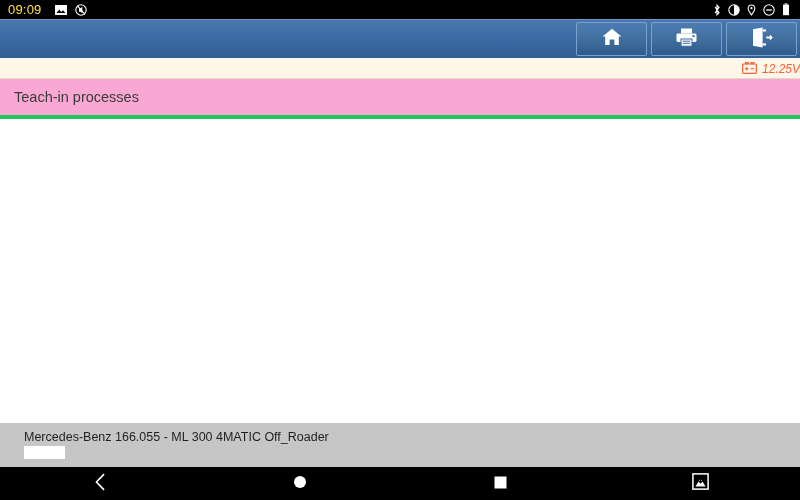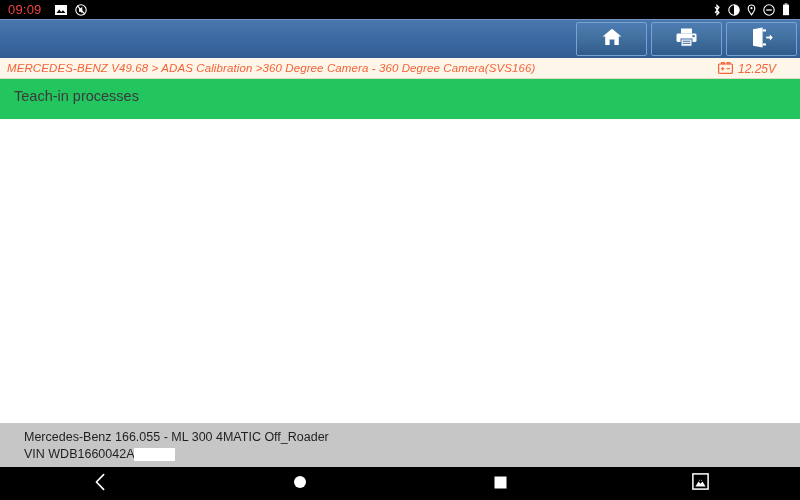--- a/index.html
+++ b/index.html
@@ -6,21 +6,21 @@
   html, body {
     width: 800px; height: 500px;
     background: #ffffff;
     font-family: "Liberation Sans", sans-serif;
     overflow: hidden;
   }
   #app { position: relative; width: 800px; height: 500px; background: #ffffff; }
 
   
   .statusbar {
-    height: 19px; background: #000000; color: #ef4444;
+    height: 19px; background: #000000; color: #fde047;
     display: flex; align-items: center; padding: 0 6px 0 8px;
     font-size: 12.5px; letter-spacing: .2px;
   }
   .statusbar .clock { font-size: 13px; font-weight: 400; line-height: 19px; }
   .sb-left-icons { display: flex; align-items: center; gap: 8px; margin-left: 13px; }
   .sb-spacer { flex: 1 1 auto; }
   .sb-right-icons { display: flex; align-items: center; gap: 7px; padding-right: 4px; }
   .sb-icon { display: inline-flex; align-items: center; justify-content: center; }
 
   
@@ -49,30 +49,30 @@
     height: 21px; background: #fdf6e9;
     border-bottom: 1px solid #e3d9c4;
     display: flex; align-items: center; padding: 0 8px 0 7px;
     position: relative;
   }
   .path-text {
     color: #f4633a; font-size: 11.5px; font-style: italic;
     white-space: nowrap; letter-spacing: .1px;
   }
   .volt-wrap {
-    position: absolute; right: 24px; top: 0; height: 21px;
+    position: absolute; right: 0; top: 0; height: 21px;
     display: flex; align-items: center; gap: 5px;
   }
   .volt-text { color: #f4633a; font-size: 12px; font-style: italic; }
 
   
   .menu-list { background: #ffffff; }
   .menu-item {
-    height: 40px; background: #22c55e;
-    border-bottom: 6px solid #22c55e;
+    height: 40px; background: #f9a8d4;
+    border-bottom: 4px solid #22c55e;
     display: flex; align-items: center; padding-left: 14px;
     cursor: pointer;
   }
   .menu-item-label { font-size: 14.5px; color: #3b3b3b; }
 
   .content-blank { background: #ffffff; height: 310px; }
 
   
   .infopanel {
     position: absolute; left: 0; right: 0; top: 423px; height: 44px;
@@ -177,21 +177,20 @@
             <rect x="12.6" y="16.4" width="3.4" height="2.1" fill="#ffffff"></rect>
             <line x1="16.2" y1="10.5" x2="22" y2="10.5" stroke="#ffffff" stroke-width="1.8"></line>
             <path d="M19.8 7.6 L22.8 10.5 L19.8 13.4 Z" fill="#ffffff"></path>
           </svg>
         </span>
       </div>
     </div>
   </div>
 
   <div class="pathbar">
-    <span class="path-text">MERCEDES-BENZ V49.68 &gt; ADAS Calibration &gt;360 Degree  Camera - 360 Degree  Camera(SVS166)</span>
     <span class="volt-wrap">
       <span>
         <svg width="15" height="12" viewBox="0 0 15 12">
           <rect x="3.4" y="0.4" width="3" height="1.4" fill="none" stroke="#f4633a" stroke-width="1"></rect>
           <rect x="9" y="0.4" width="3" height="1.4" fill="none" stroke="#f4633a" stroke-width="1"></rect>
           <rect x="0.6" y="2" width="13.8" height="9.4" rx="1" fill="none" stroke="#f4633a" stroke-width="1.2"></rect>
           <line x1="3" y1="6.7" x2="6.4" y2="6.7" stroke="#f4633a" stroke-width="1.1"></line>
           <line x1="4.7" y1="5" x2="4.7" y2="8.4" stroke="#f4633a" stroke-width="1.1"></line>
           <line x1="8.6" y1="6.7" x2="12" y2="6.7" stroke="#f4633a" stroke-width="1.1"></line>
         </svg>
@@ -204,21 +203,20 @@
     <div class="menu-item">
       <span class="menu-item-label">Teach-in processes</span>
     </div>
   </div>
 
   <div class="content-blank"></div>
 
   <div class="infopanel">
     <div class="info-line">Mercedes-Benz 166.055 - ML 300 4MATIC Off_Roader</div>
     <div class="info-line vin-line">
-      <span>VIN WDB1660042A</span>
       <span class="vin-redaction"></span>
     </div>
   </div>
 
   <div class="navbar">
     <div class="nav-btn">
       <span>
         <svg width="13" height="18" viewBox="0 0 13 18">
             <path d="M9.6 1.6 L2.4 9 L9.6 16.4" fill="none" stroke="#ffffff" stroke-width="1.7" stroke-linecap="round" stroke-linejoin="round"></path>
           </svg>

